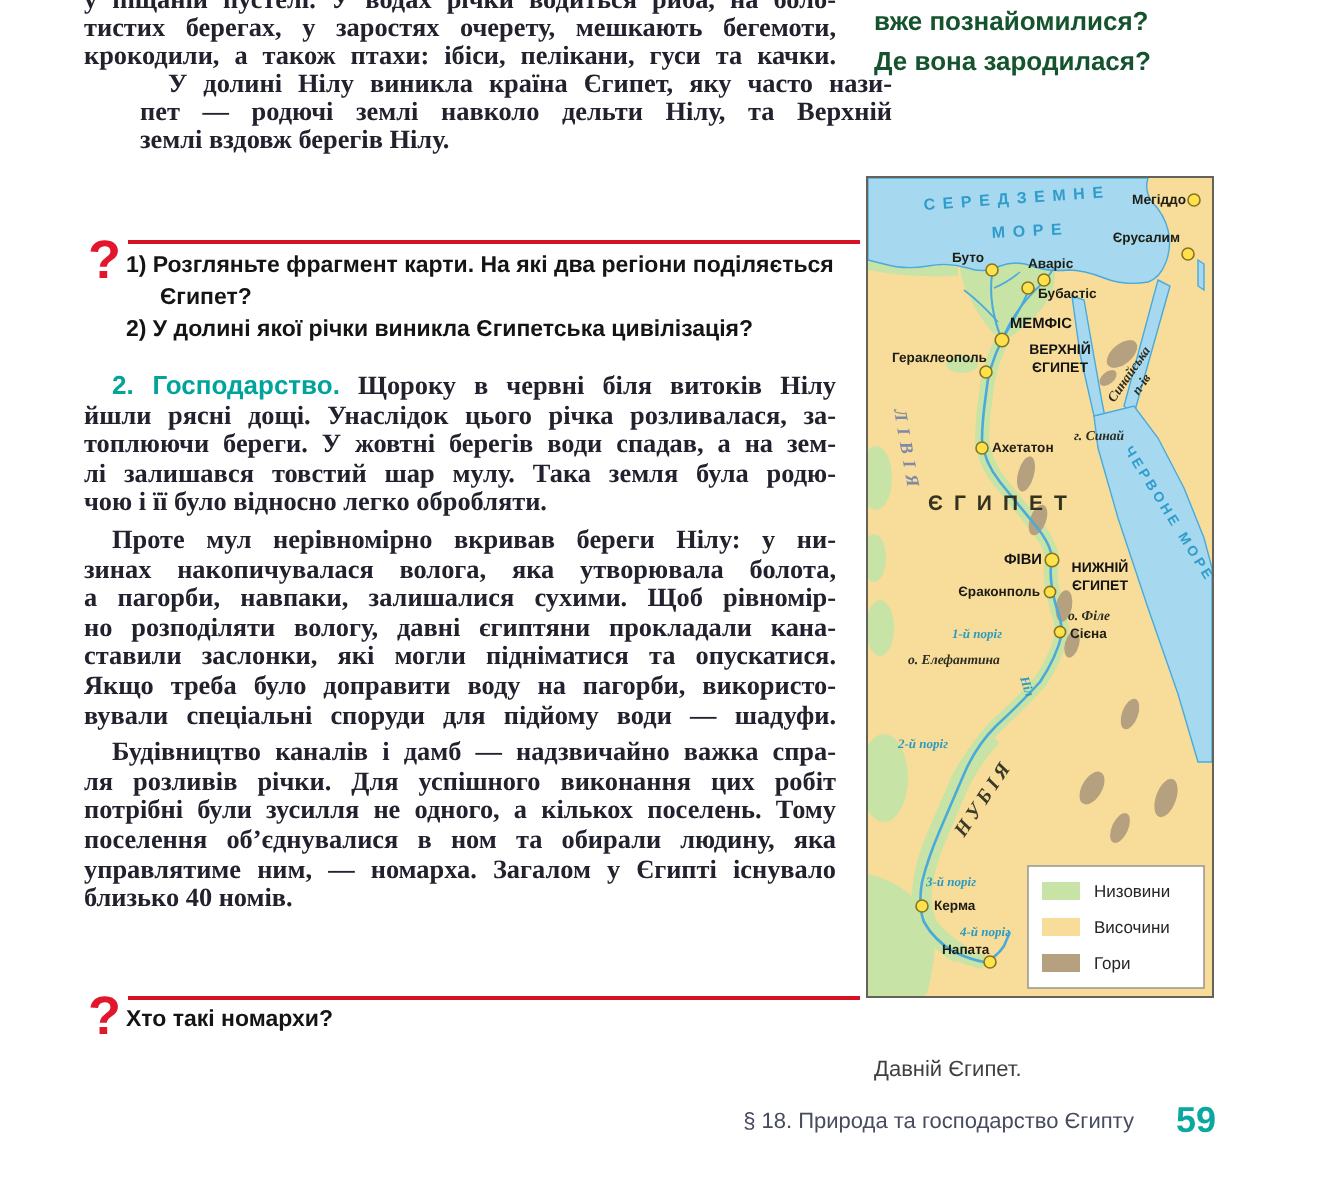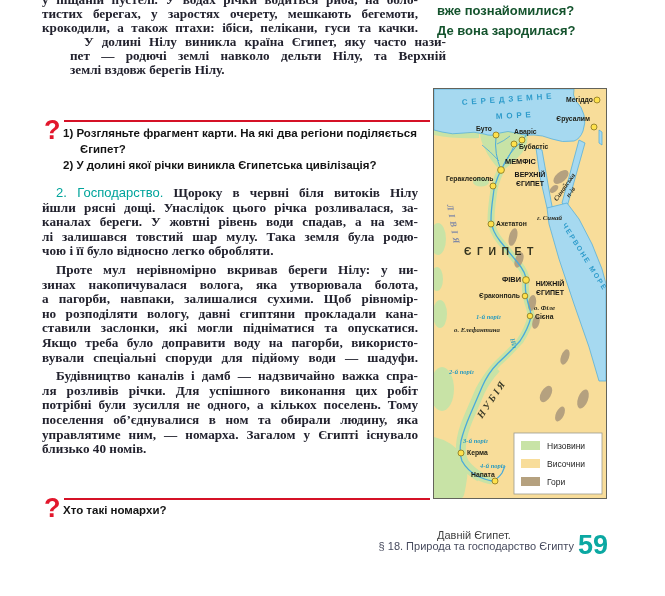--- a/index.html
+++ b/index.html
@@ -12,21 +12,21 @@
   .para{font-size:13.2px;font-weight:600;}
   .tl{line-height:14.0px;}
   .sec .tl{line-height:14.6px;}
   .jl{text-align:justify;text-align-last:justify;}
   .jl.end{text-align-last:left;}
   .ind{text-indent:14px;}
   .p-top{position:absolute;top:-7px;left:0;width:376px;}
   .p-nile{position:absolute;top:35px;left:12px;width:376px;margin-left:16px;}
   .sec{position:absolute;top:186px;left:0;width:376px;}
   .sec .para + .para{margin-top:4px;}
-  .sh{font-family:"Liberation Sans",sans-serif;font-weight:400;color:#00A49B;font-size:13px;}
+  .sh{font-family:"Liberation Sans",sans-serif;font-weight:700;color:#00A49B;font-size:13px;}
 
   
   .qbox{position:absolute;left:0;width:382px;font-family:"Liberation Sans",sans-serif;
         font-weight:700;font-size:11.5px;color:#141414;}
   .qbox1{top:118px;}
   .qbox2{top:496px;}
   .qrule{position:absolute;left:22px;right:-6px;top:2px;height:2px;background:#D51126;}
   .qmark{position:absolute;left:2px;top:-1px;color:#E2172C;font-size:27px;line-height:26px;font-weight:800;}
   .qitems{padding:8px 0 0 21px;}
   .q-item{margin-bottom:1px;}
@@ -37,24 +37,24 @@
   
   .r-intro{position:absolute;left:437px;top:1px;width:210px;
            font-family:"Liberation Sans",sans-serif;font-weight:600;
            font-size:13px;line-height:19.5px;color:#14532d;}
   .mapfig{position:absolute;left:433px;top:88px;width:172px;height:409px;
           border:1px solid #63635a;box-sizing:content-box;background:#F8DD9A;}
   .mapcap{position:absolute;left:437px;top:529px;font-family:"Liberation Sans",sans-serif;
           font-size:11px;color:#3f3f3f;}
 
   
-  .footer{position:absolute;top:534px;right:57px;display:flex;align-items:flex-end;gap:4px;
+  .footer{position:absolute;top:549px;right:57px;display:flex;align-items:flex-end;gap:21px;
           font-family:"Liberation Sans",sans-serif;}
   .footer .sect{font-size:11px;color:#474b5e;margin-bottom:4px;font-weight:500;}
-  .footer .pnum{font-size:27px;font-weight:700;color:#0BA8A2;line-height:22px;}
+  .footer .pnum{font-size:18px;font-weight:700;color:#0BA8A2;line-height:22px;}
 
   
   text{font-family:"Liberation Sans",sans-serif;}
   .city{font-size:6.8px;font-weight:700;fill:#1d1d14;}
   .city-cap{font-size:7.4px;font-weight:700;fill:#131313;}
   .reg{font-size:7px;font-weight:700;fill:#131313;}
   .big{font-size:10.5px;font-weight:600;fill:#33331f;letter-spacing:5.5px;}
   .sea-t{font-size:8px;font-weight:600;fill:#2f9ccb;letter-spacing:3.8px;}
   .redsea-t{font-size:7px;font-weight:600;fill:#2f9ccb;letter-spacing:1.8px;}
   .water-i{font-family:"Liberation Serif",serif;font-style:italic;font-weight:600;
@@ -97,21 +97,21 @@
           <div class="q-item">
             <div class="ql">2) У долині якої річки виникла Єгипетська цивілізація?</div>
           </div>
         </div>
     </div>
 
     <div class="sec">
       <div class="para">
           <div class="tl jl ind"><span class="sh">2. Господарство.</span> Щороку в червні біля витоків Нілу</div>
           <div class="tl jl">йшли рясні дощі. Унаслідок цього річка розливалася, за-</div>
-          <div class="tl jl">каналах береги. У жовтні рівень води спадав, а на зем-</div>
+          <div class="tl jl">топлюючи береги. У жовтні берегів води спадав, а на зем-</div>
           <div class="tl jl">лі залишався товстий шар мулу. Така земля була родю-</div>
           <div class="tl jl end">чою і її було відносно легко обробляти.</div>
         </div>
       <div class="para">
           <div class="tl jl ind">Проте мул нерівномірно вкривав береги Нілу: у ни-</div>
           <div class="tl jl">зинах накопичувалася волога, яка утворювала болота,</div>
           <div class="tl jl">а пагорби, навпаки, залишалися сухими. Щоб рівномір-</div>
           <div class="tl jl">но розподіляти вологу, давні єгиптяни прокладали кана-</div>
           <div class="tl jl">ставили заслонки, які могли підніматися та опускатися.</div>
           <div class="tl jl">Якщо треба було доправити воду на пагорби, використо-</div>

